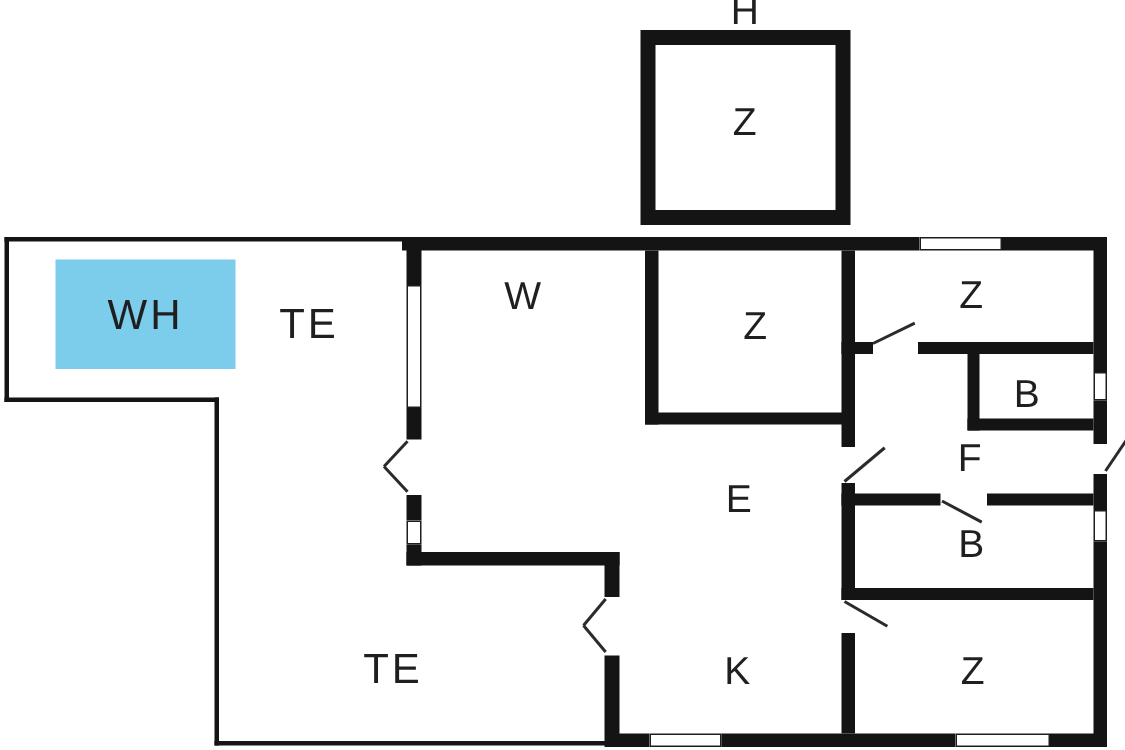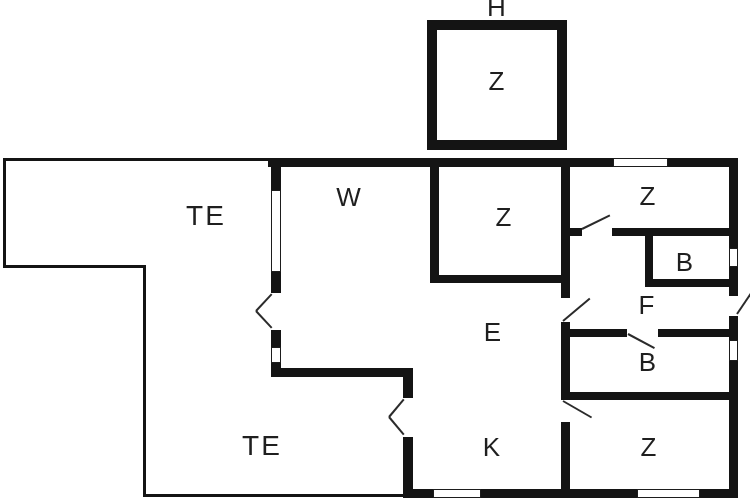--- a/index.html
+++ b/index.html
@@ -28,20 +28,23 @@
   <div class="annex" style="left:427px;top:20px;width:140px;height:130px;"></div>
   <div class="lbl" style="left:467px;top:-6px;width:60px;height:26px;">H</div>
   <div class="lbl" style="left:467px;top:68px;width:60px;height:26px;">Z</div>
 
   <div class="tline" style="left:3px;top:158px;width:267px;height:3px;"></div>
   <div class="tline" style="left:3px;top:158px;width:3px;height:110px;"></div>
   <div class="tline" style="left:3px;top:265px;width:143px;height:3px;"></div>
   <div class="tline" style="left:143px;top:265px;width:3px;height:232px;"></div>
   <div class="tline" style="left:143px;top:494px;width:263px;height:3px;"></div>
 
+  <div class="hl" style="left:37px;top:173px;width:120px;height:73px;">
+    <span class="lbl big" style="position:static;">WH</span>
+  </div>
 
   <div class="wall" style="left:268px;top:158px;width:345px;height:9px;"></div>
   <div class="win" style="left:613px;top:158px;width:55px;height:9px;"></div>
   <div class="wall" style="left:668px;top:158px;width:70px;height:9px;"></div>
 
   <div class="wall" style="left:729px;top:158px;width:9px;height:90px;"></div>
   <div class="win" style="left:729px;top:248px;width:9px;height:19px;"></div>
   <div class="wall" style="left:729px;top:267px;width:9px;height:29px;"></div>
 
   <div class="swing" style="left:737px;top:313px;width:25px;transform:rotate(-56deg);"></div>

